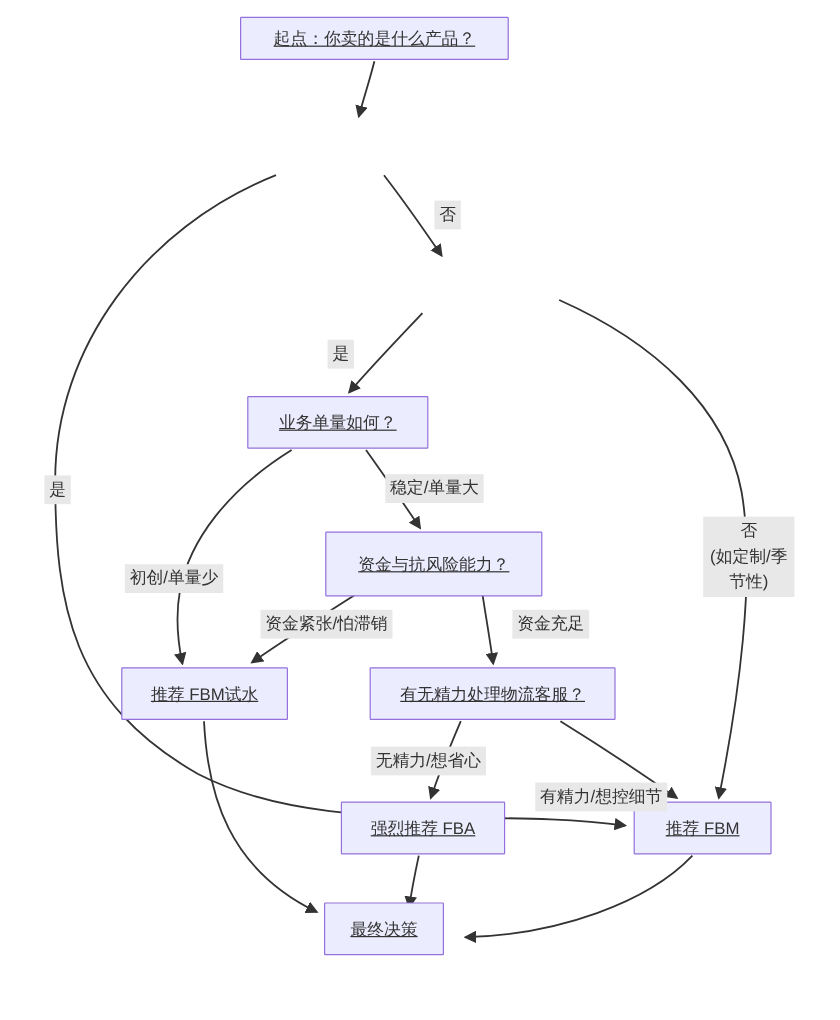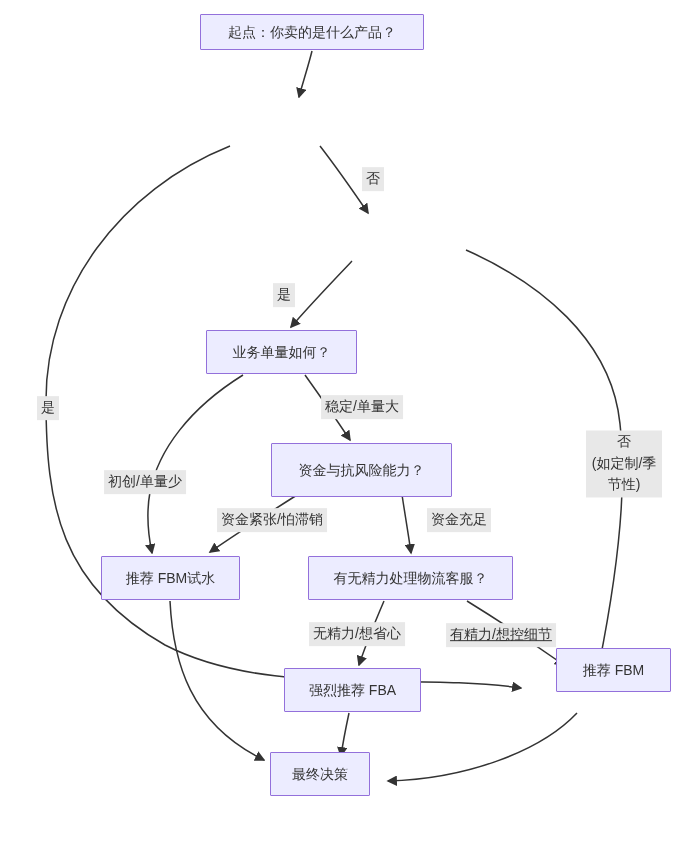--- a/index.html
+++ b/index.html
@@ -35,20 +35,21 @@
     justify-content: center;
     box-sizing: border-box;
     background: var(--node-fill, #ECECFF);
     border: 1px solid var(--node-border, #9370DB);
     color: var(--text-color, #333333);
     font-size: 14px;
     line-height: 1.2;
     text-align: center;
     padding: 2px 10px;
     border-radius: 1px;
+    text-decoration: underline;
   }
   .edge-label {
     position: absolute;
     transform: translate(-50%, -50%);
     background: var(--label-bg, #e8e8e8);
     color: var(--text-color, #333333);
     font-size: 14px;
     line-height: 1.55;
     padding: 1px 4px;
     white-space: pre-line;
@@ -103,21 +104,21 @@
   <div class="node" style="left:206px; top:330px; width:151px; height:44px;">业务单量如何？</div>
 
   <div class="node" style="left:271px; top:443px; width:181px; height:54px;">资金与抗风险能力？</div>
 
   <div class="node" style="left:101px; top:556px; width:139px; height:44px;">推荐 FBM试水</div>
 
   <div class="node" style="left:308px; top:556px; width:205px; height:44px;">有无精力处理物流客服？</div>
 
   <div class="node" style="left:284px; top:668px; width:137px; height:44px;">强烈推荐 FBA</div>
 
-  <div class="node" style="left:528px; top:648px; width:115px; height:44px;margin-left:28px;">推荐 FBM</div>
+  <div class="node" style="left:528px; top:668px; width:115px; height:44px;">推荐 FBM</div>
 
   <div class="node" style="left:270px; top:752px; width:100px; height:44px;">最终决策</div>
 
   <div class="edge-label" style="left:373px; top:179px;">否</div>
 
   <div class="edge-label" style="left:48px; top:408px;">是</div>
 
   <div class="edge-label" style="left:284px; top:295px;">是</div>
 
   <div class="edge-label" style="left:624px; top:464px;">否
@@ -126,15 +127,15 @@
   <div class="edge-label" style="left:362px; top:407px;">稳定/单量大</div>
 
   <div class="edge-label" style="left:145px; top:482px;">初创/单量少</div>
 
   <div class="edge-label" style="left:272px; top:520px;">资金紧张/怕滞销</div>
 
   <div class="edge-label" style="left:415px; top:520px;margin-left:44px;">资金充足</div>
 
   <div class="edge-label" style="left:357px; top:634px;">无精力/想省心</div>
 
-  <div class="edge-label" style="left:501px; top:635px;text-decoration:underline;">有精力/想控细节</div>
+  <div class="edge-label" style="left:501px; top:664px;">有精力/想控细节</div>
 
 </div>
 
 </body></html>

